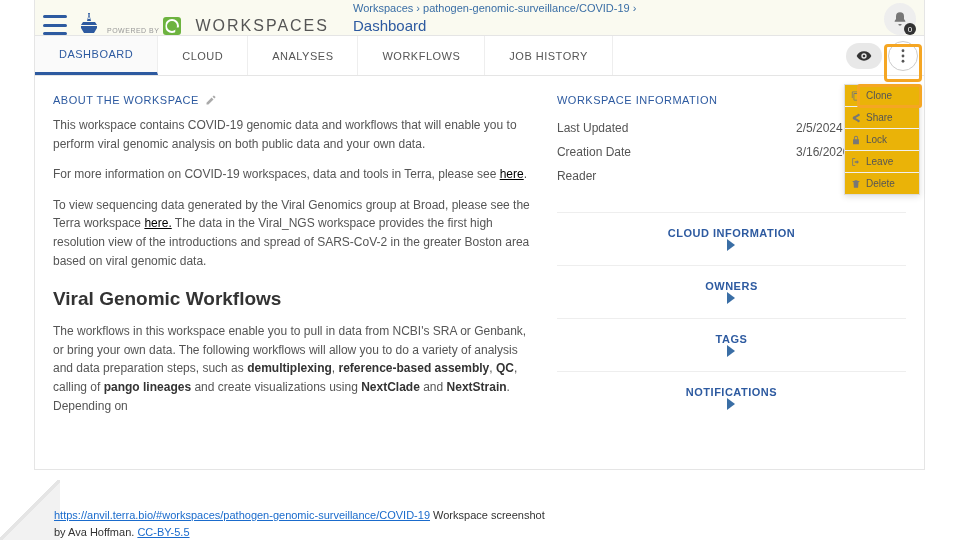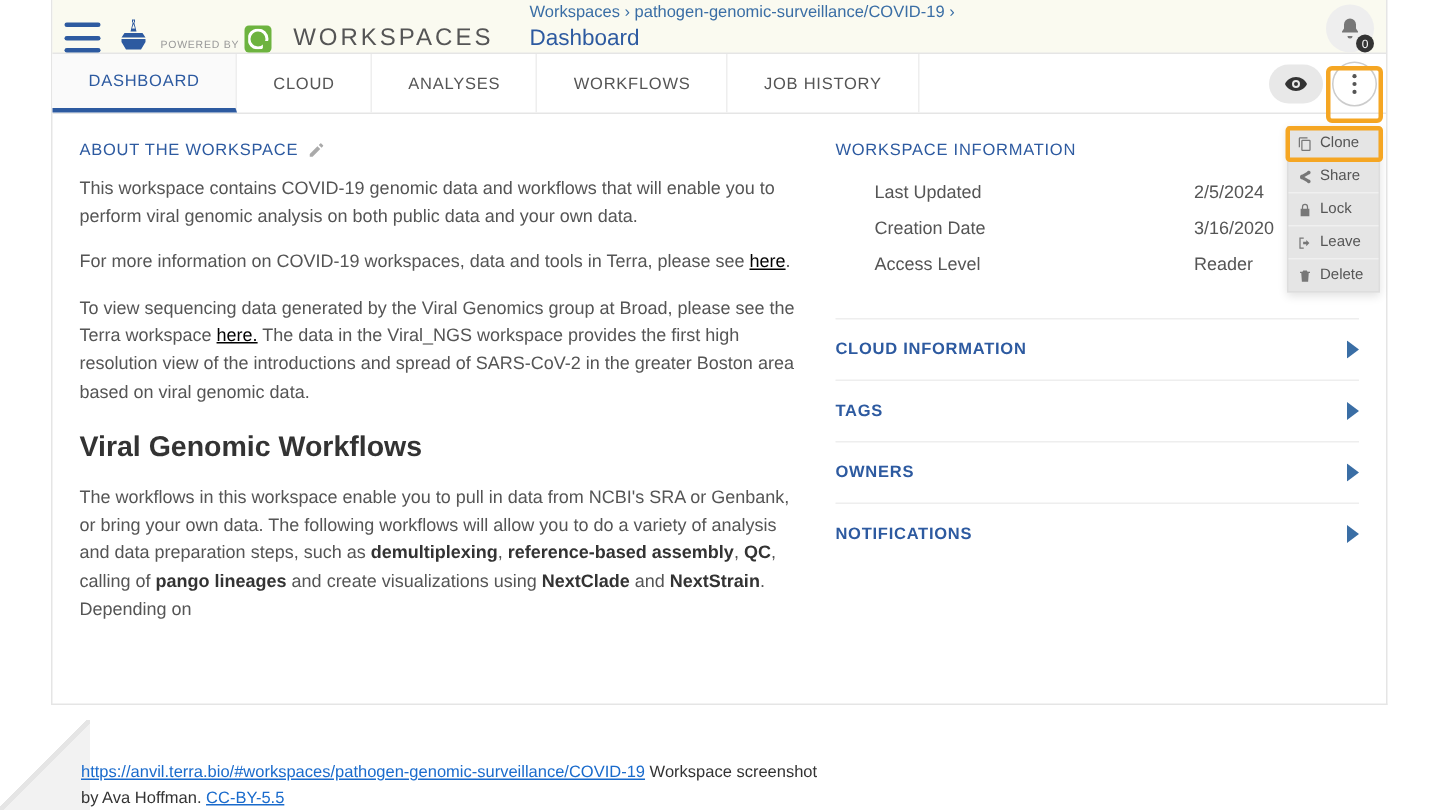--- a/index.html
+++ b/index.html
@@ -22,36 +22,36 @@
   .tabbar { height: 40px; display:flex; align-items:stretch; border-bottom:1px solid #e5e5e5; position:relative; background:#fff; }
   .tab { padding: 0 24px; font-size: 11px; letter-spacing: 0.5px; color:#555; display:flex; align-items:center; border-right:1px solid #eee; cursor:pointer; }
   .tab.active { color:#2d5aa0; border-bottom:3px solid #2d5aa0; font-weight:500; background:#fafafa; }
   .tab-spacer { flex:1; }
   .eye-btn { width:36px; height:26px; align-self:center; background:#e8e8e8; border-radius:13px; display:flex; align-items:center; justify-content:center; margin-right:6px; cursor:pointer; }
   .eye-btn svg { width:16px; height:16px; fill:#333; }
   .more-btn { width:30px; height:30px; align-self:center; border:1px solid #ccc; border-radius:50%; display:flex; align-items:center; justify-content:center; margin-right:6px; cursor:pointer; position:relative; }
   .more-btn svg { width:4px; height:14px; fill:#555; }
   .highlight-more { position:absolute; right:2px; top:44px; width:38px; height:38px; border:3px solid #f5a623; border-radius:4px; pointer-events:none; }
   .highlight-clone { position:absolute; right:2px; top:84px; width:65px; height:24px; border:3px solid #f5a623; border-radius:3px; pointer-events:none; z-index:20; }
-  .dropdown { position:absolute; right:4px; top:84px; width:62px; background:#e5e5e5; border:1px solid #ddd; box-shadow:0 2px 6px rgba(0,0,0,0.12); z-index:10; font-size:10px; }
+  .dropdown { position:absolute; right:4px; top:84px; width:76px; background:#eab308; border:1px solid #ddd; box-shadow:0 2px 6px rgba(0,0,0,0.12); z-index:10; font-size:10px; }
   .dropdown-item { padding:5px 6px; display:flex; align-items:center; gap:5px; color:#555; cursor:pointer; border-bottom:1px solid #f0f0f0; }
   .dropdown-item:last-child{border-bottom:none;}
   .dropdown-item svg { width:10px; height:10px; fill:#777; flex-shrink:0; }
   .content { display:flex; padding: 18px 18px 0 18px; gap: 24px; height: calc(100% - 76px); overflow:hidden; }
   .left-col { flex: 1.1; }
   .right-col { flex: 0.8; }
   .section-label { font-size:11px; font-weight:400; letter-spacing:0.5px; color:#2d5aa0; margin-bottom:10px; display:flex; align-items:center; gap:6px; }
   .section-label svg { width:12px; height:12px; fill:#aaa; }
   .body-text { font-size:12px; color:#555; line-height:1.55; margin-bottom:12px; }
   .body-text a, .link { color:#000000; text-decoration:underline; }
   .h2 { font-size:19px; font-weight:700; color:#333; margin:18px 0 12px; }
-  .info-row { display:flex; font-size:12px; color:#555; padding:5px 0;margin-left:26px; }
+  .info-row { display:flex; font-size:12px; color:#555; padding:5px 0; }
   .info-row .k { flex:1; }
   .info-row .v { width:110px; }
-  .panel { border-top:1px solid #eee; padding:14px 0; display:flex; justify-content:space-between; align-items:center; font-size:11px; font-weight:700; letter-spacing:0.5px; color:#2d5aa0; cursor:pointer; }
+  .panel { border-top:1px solid #eee; padding:14px 0; display:flex; justify-content:space-between; align-items:center; font-size:11px; font-weight:700; letter-spacing:0.5px; color:#2d5aa0; cursor:pointer;flex-direction:column; }
   .panel svg { width:8px; height:12px; fill:#3a6ea5; }
   .right-col .first-panel { margin-top:24px; }
   .caption { position:absolute; left:54px; bottom:0; right:35px; font-size:11px; color:#333; line-height:1.5; display:flex; justify-content:space-between; align-items:flex-end; }
   .caption a { color:#1a6bcc; text-decoration:underline; }
   .corner { position:absolute; left:0; bottom:0; width:60px; height:60px; background:linear-gradient(135deg, transparent 48%, #e5e5e5 48%, #e5e5e5 52%, #f2f2f2 52%); }
   strong{font-weight:700;color:#333;}
 </style>
 </head>
 <body>
 
@@ -163,38 +163,37 @@
       <div class="section-label">WORKSPACE INFORMATION</div>
       <div class="info-row">
           <span class="k">Last Updated</span>
           <span class="v">2/5/2024</span>
         </div>
       <div class="info-row">
           <span class="k">Creation Date</span>
           <span class="v">3/16/2020</span>
         </div>
       <div class="info-row">
-          <span class="k">Access Level</span>
           <span class="v">Reader</span>
         </div>
 
       <div class="panel first-panel">
         <span>CLOUD INFORMATION</span>
         <svg viewBox="0 0 8 12">
             <path d="M0 0l8 6-8 6z"></path>
           </svg>
       </div>
       <div class="panel">
+        <span>OWNERS</span>
+        <svg viewBox="0 0 8 12">
+            <path d="M0 0l8 6-8 6z"></path>
+          </svg>
+      </div>
+      <div class="panel">
         <span>TAGS</span>
-        <svg viewBox="0 0 8 12">
-            <path d="M0 0l8 6-8 6z"></path>
-          </svg>
-      </div>
-      <div class="panel">
-        <span>OWNERS</span>
         <svg viewBox="0 0 8 12">
             <path d="M0 0l8 6-8 6z"></path>
           </svg>
       </div>
       <div class="panel">
         <span>NOTIFICATIONS</span>
         <svg viewBox="0 0 8 12">
             <path d="M0 0l8 6-8 6z"></path>
           </svg>
       </div>

